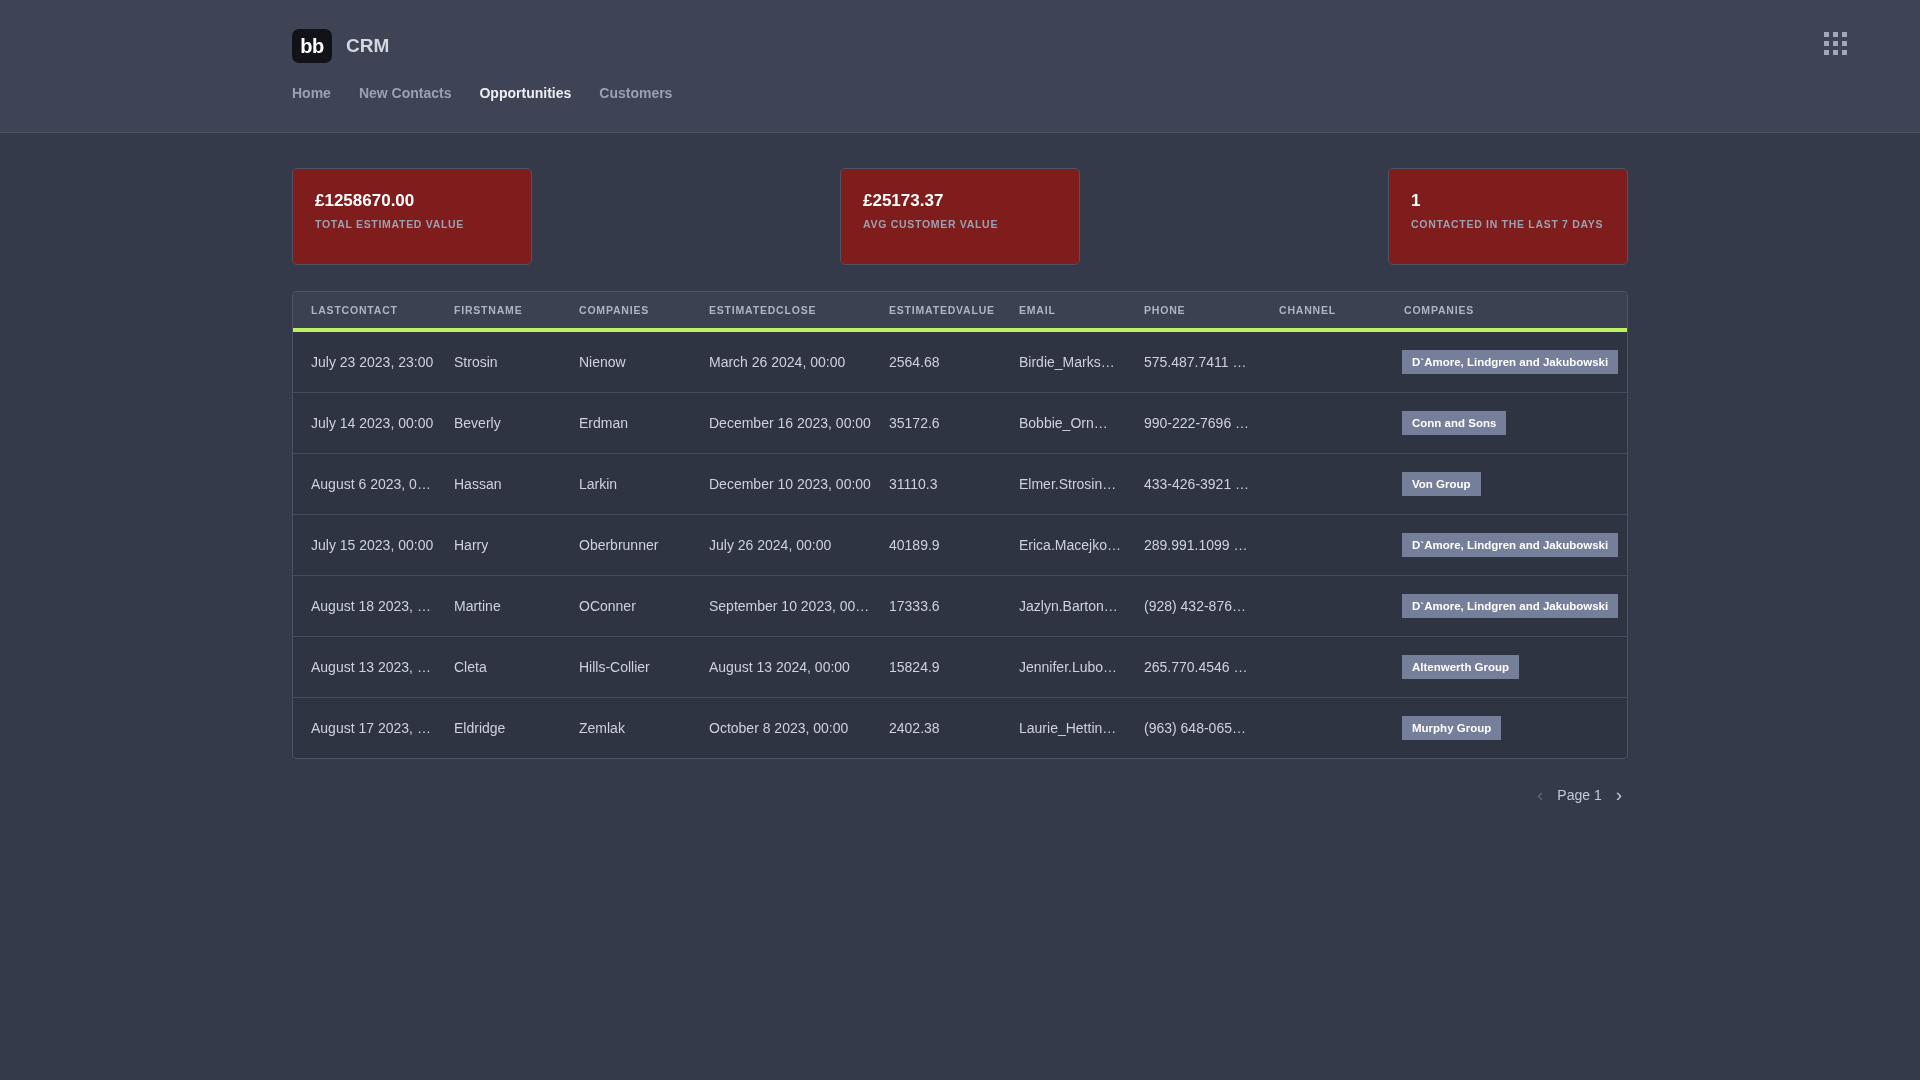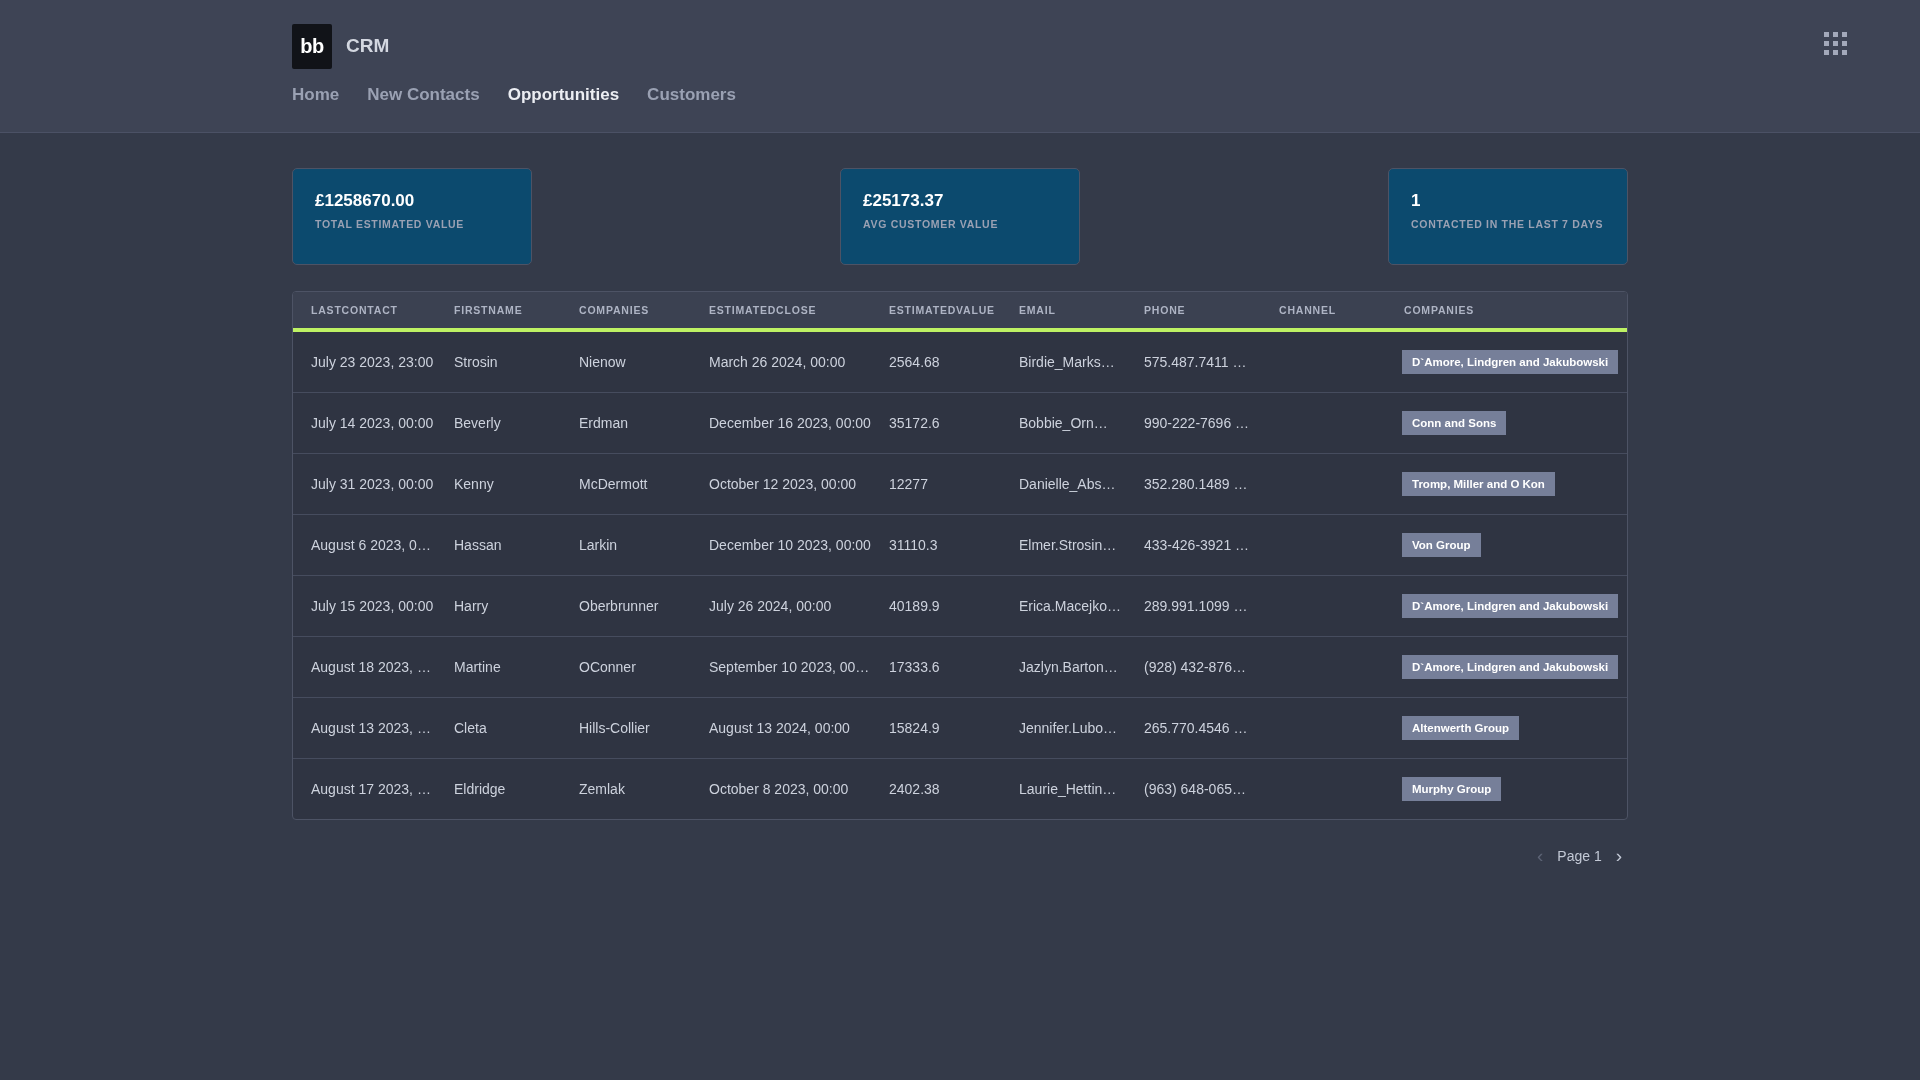--- a/index.html
+++ b/index.html
@@ -21,22 +21,22 @@
     position: relative;
   }
   .brand-row {
     display: flex;
     align-items: center;
     padding: 22px 0 0 292px;
     height: 70px;
   }
   .logo-tile {
     width: 40px;
-    height: 45px;
-    border-radius: 2px;
+    height: 34px;
+    border-radius: 7px;
     background: #111318;
     display: flex;
     align-items: center;
     justify-content: center;
     flex: none;
   }
   .logo-text {
     color: #ffffff;
     font-size: 20px;
     font-weight: 700;
@@ -70,41 +70,41 @@
 
   .nav {
     display: flex;
     align-items: center;
     gap: 28px;
     padding-left: 292px;
     margin-top: 15px;
   }
   .nav-item {
     color: #9aa1b3;
-    font-size: 17px;
+    font-size: 14px;
     font-weight: 700;
     cursor: pointer;
     white-space: nowrap;
   }
   .nav-item.active { color: #eceef3; }
 
   
   .content {
     padding: 0 292px;
   }
 
   .cards {
     display: flex;
     justify-content: space-between;
     padding-top: 35px;
   }
   .card {
     width: 240px;
     height: 97px;
-    background: #0c4a6e;
+    background: #7f1d1d;
     border: 1px solid #4d5365;
     border-radius: 5px;
     padding: 22px 0 0 22px;
   }
   .card-value {
     color: #ffffff;
     font-size: 17px;
     font-weight: 700;
     line-height: 1.2;
   }
@@ -292,33 +292,20 @@
           <td>December 16 2023, 00:00</td>
           <td>35172.6</td>
           <td>Bobbie_Orn…</td>
           <td>990-222-7696 …</td>
           <td></td>
           <td class="cell-companies">
             <span class="badge">Conn and Sons</span>
           </td>
         </tr>
         <tr>
-          <td>July 31 2023, 00:00</td>
-          <td>Kenny</td>
-          <td>McDermott</td>
-          <td>October 12 2023, 00:00</td>
-          <td>12277</td>
-          <td>Danielle_Abs…</td>
-          <td>352.280.1489 …</td>
-          <td></td>
-          <td class="cell-companies">
-            <span class="badge">Tromp, Miller and O Kon</span>
-          </td>
-        </tr>
-        <tr>
           <td>August 6 2023, 00:00</td>
           <td>Hassan</td>
           <td>Larkin</td>
           <td>December 10 2023, 00:00</td>
           <td>31110.3</td>
           <td>Elmer.Strosin…</td>
           <td>433-426-3921 …</td>
           <td></td>
           <td class="cell-companies">
             <span class="badge">Von Group</span>

